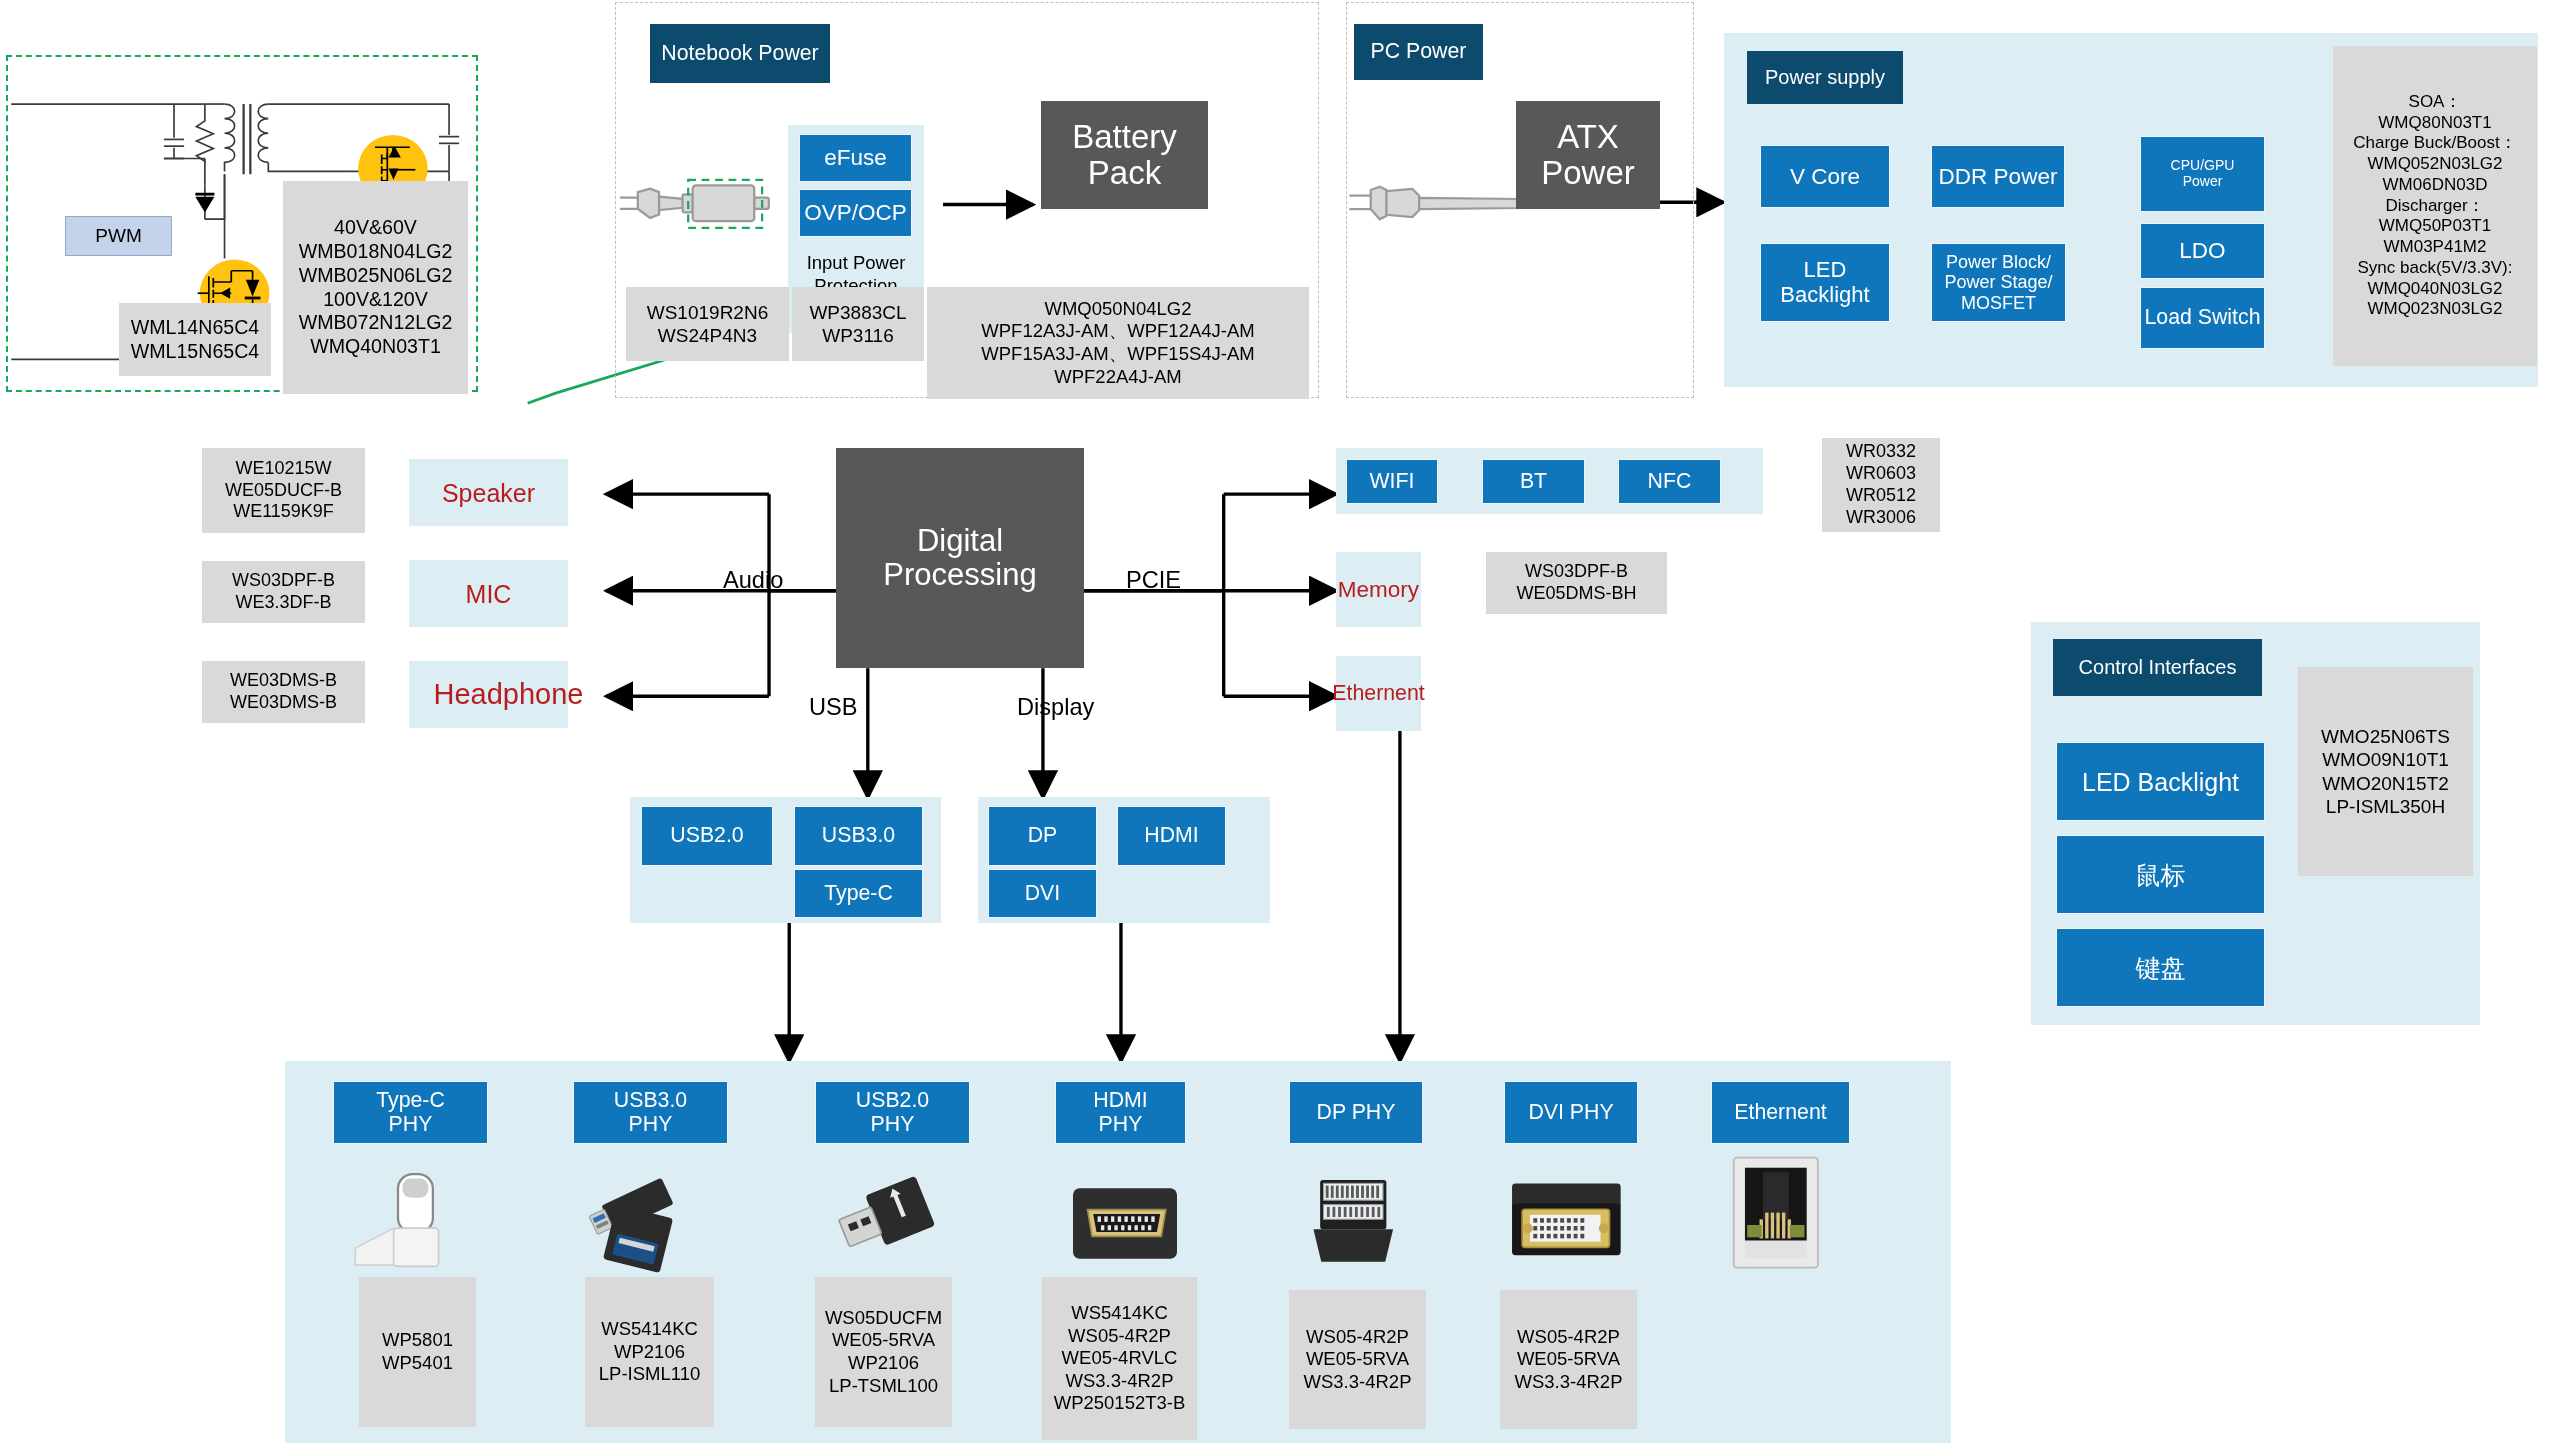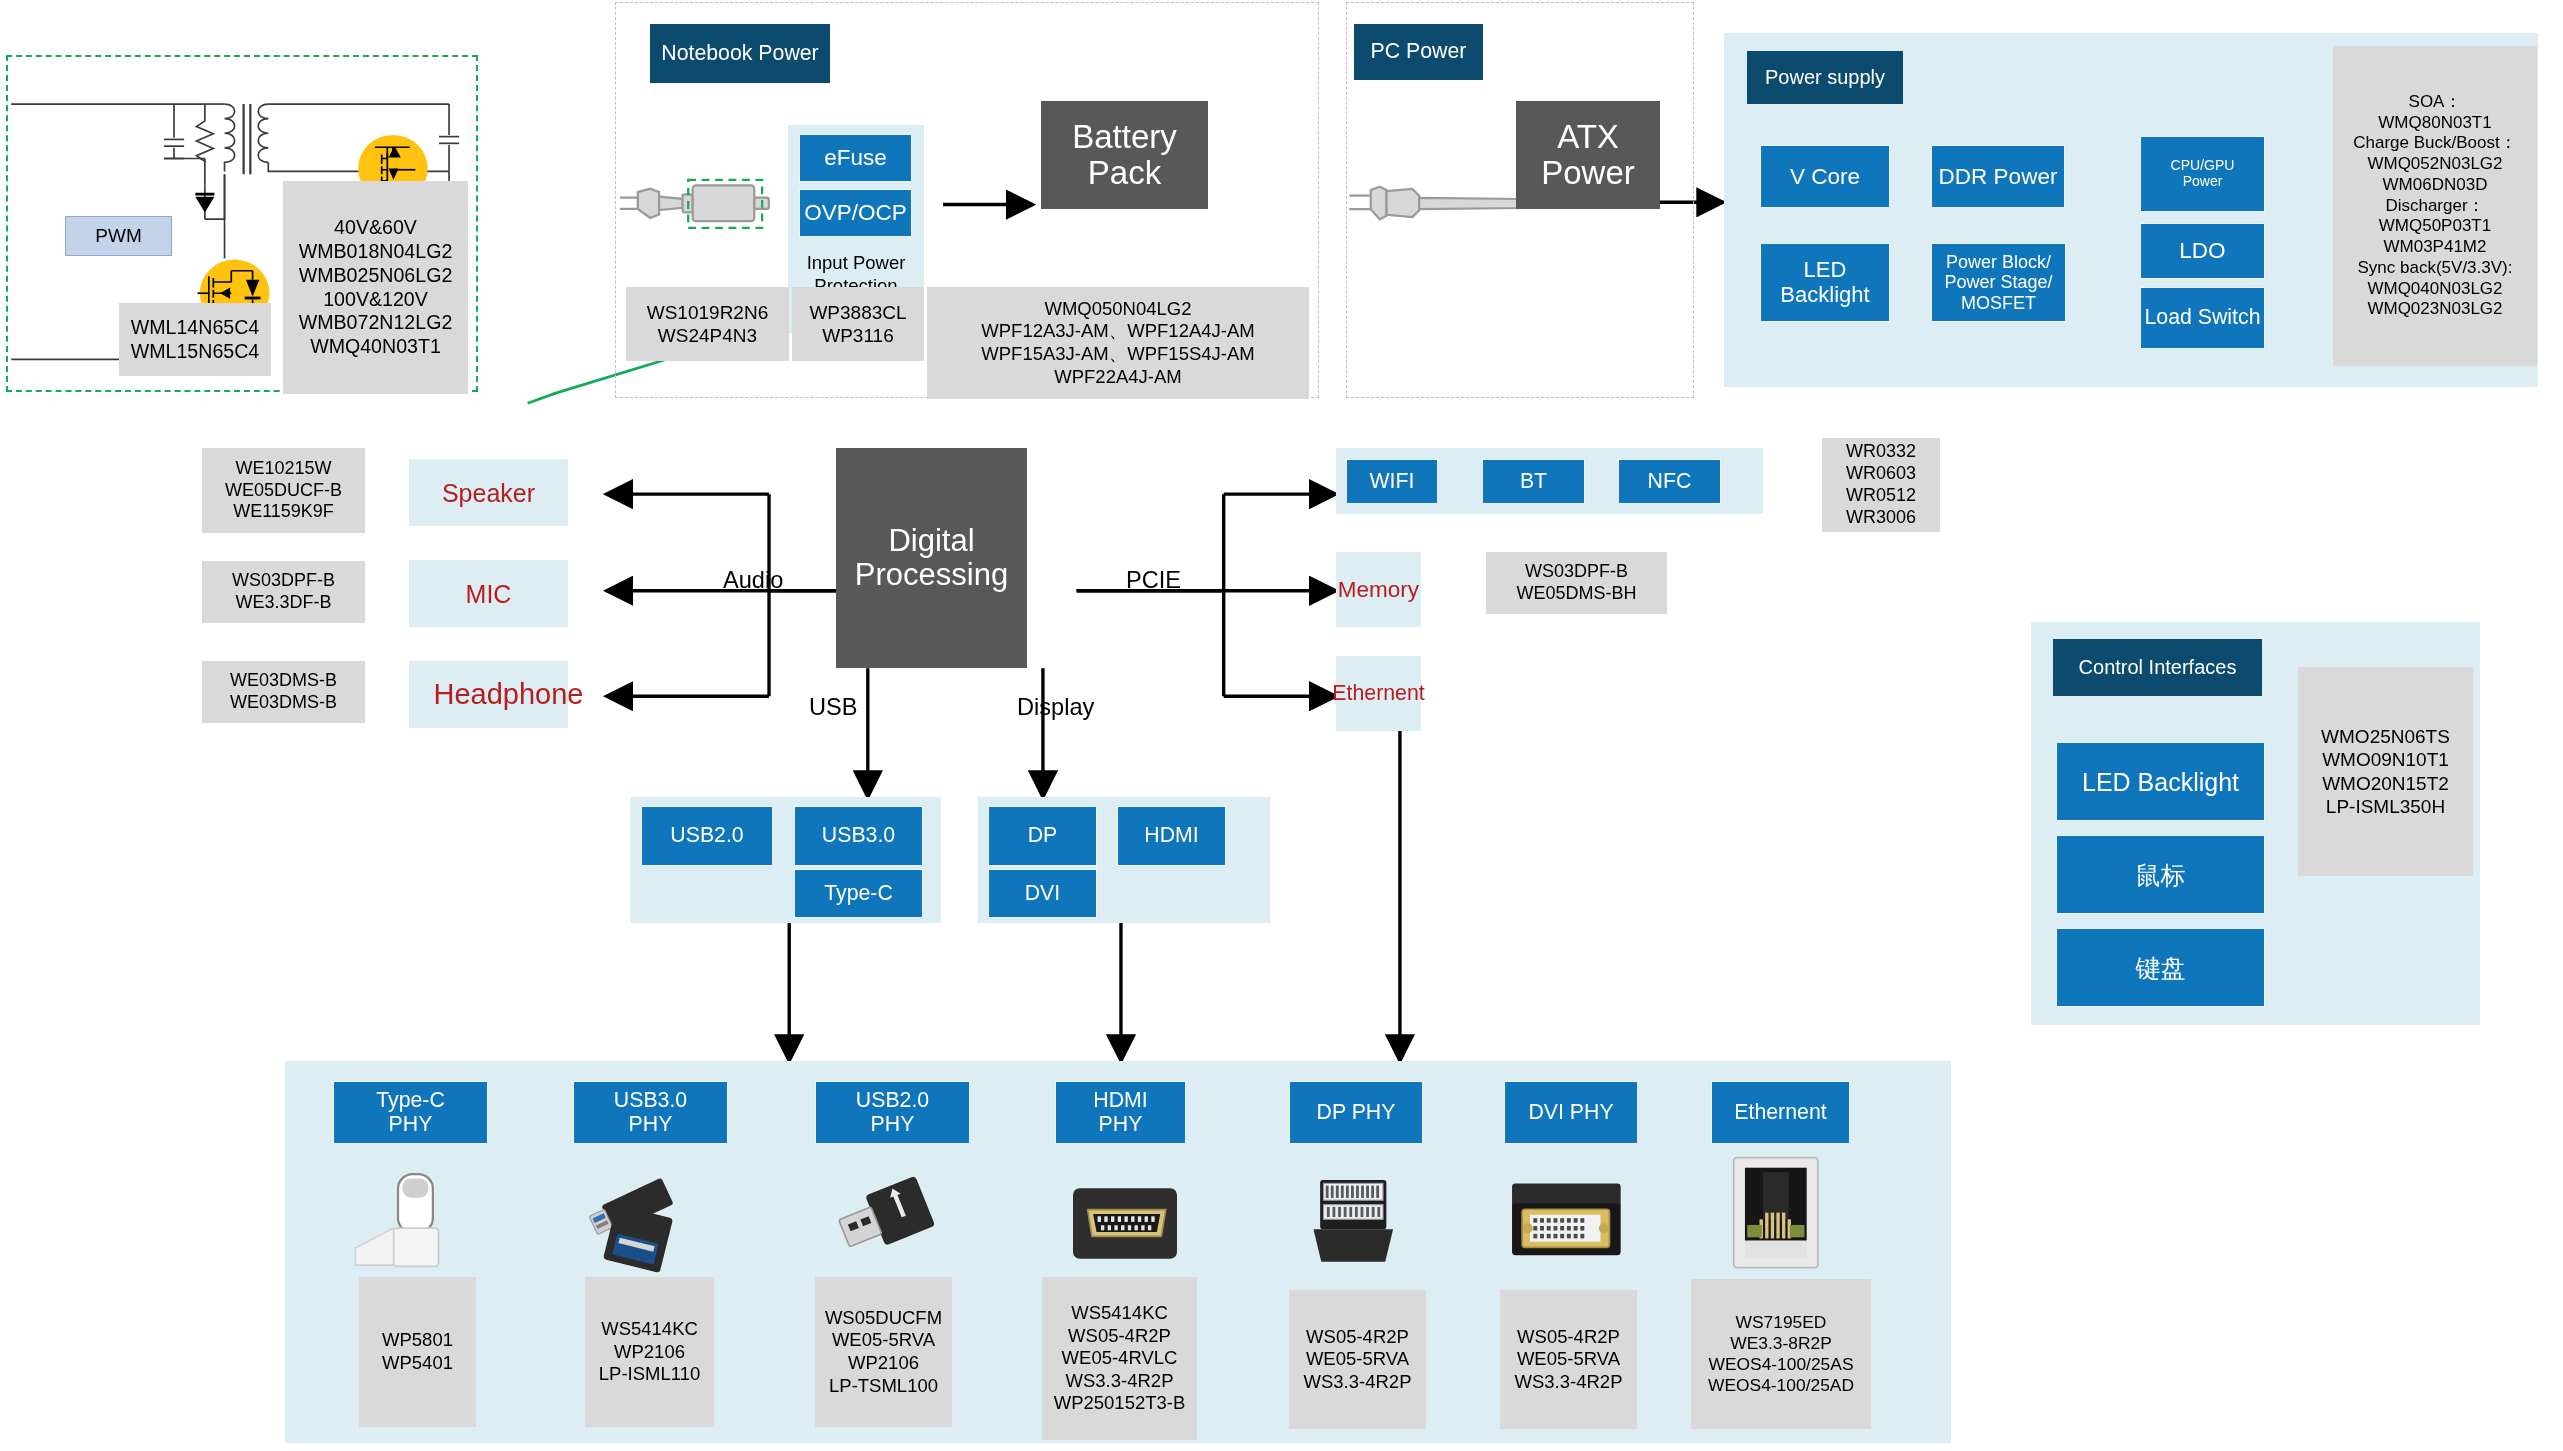--- a/index.html
+++ b/index.html
@@ -279,21 +279,21 @@
     <span>WMQ052N03LG2</span>
     <span>WM06DN03D</span>
     <span>Discharger：</span>
     <span>WMQ50P03T1</span>
     <span>WM03P41M2</span>
     <span>Sync back(5V/3.3V):</span>
     <span>WMQ040N03LG2</span>
     <span>WMQ023N03LG2</span>
   </div>
 
-  <div class="abs dark-box" style="left:836px;top:448px;width:191px;height:220px;font-size:31px;
+  <div class="abs dark-box" style="left:836px;top:448px;width:248px;height:220px;font-size:31px;
        flex-direction:column;">
     <span>Digital</span>
       <span>Processing</span>
   </div>
 
   <div class="abs lightblue-box" style="left:409px;top:459px;width:159px;height:67px;font-size:25px;">Speaker</div>
   <div class="abs lightblue-box" style="left:409px;top:560px;width:159px;height:67px;font-size:25px;">MIC</div>
   <div class="abs lightblue-box" style="left:409px;top:661px;width:159px;height:67px;font-size:29px;padding-left:40px;">Headphone</div>
 
   <div class="abs grey-box" style="left:202px;top:448px;width:163px;height:85px;font-size:18px;">
@@ -541,21 +541,15 @@
         <rect x="108" y="108" width="6" height="46"></rect>
       <rect x="118" y="108" width="6" height="46"></rect>
         <rect x="128" y="108" width="6" height="46"></rect>
       <rect x="88" y="120" width="6" height="34"></rect>
         <rect x="138" y="120" width="6" height="34"></rect>
     </g>
     <rect x="62" y="158" width="110" height="32" fill="#e2e2e2"></rect>
     <rect x="66" y="130" width="26" height="22" fill="#7b8f3a"></rect>
     <rect x="142" y="130" width="26" height="22" fill="#7b8f3a"></rect>
   </svg>
-  <div class="abs grey-box" style="left:1691px;top:1279px;width:180px;height:150px;font-size:17.4px;">
-    <span>WS7195ED</span>
-    <span>WE3.3-8R2P</span>
-    <span>WEOS4-100/25AS</span>
-    <span>WEOS4-100/25AD</span>
-  </div>
 
 </div>
 
 
 </body></html>

